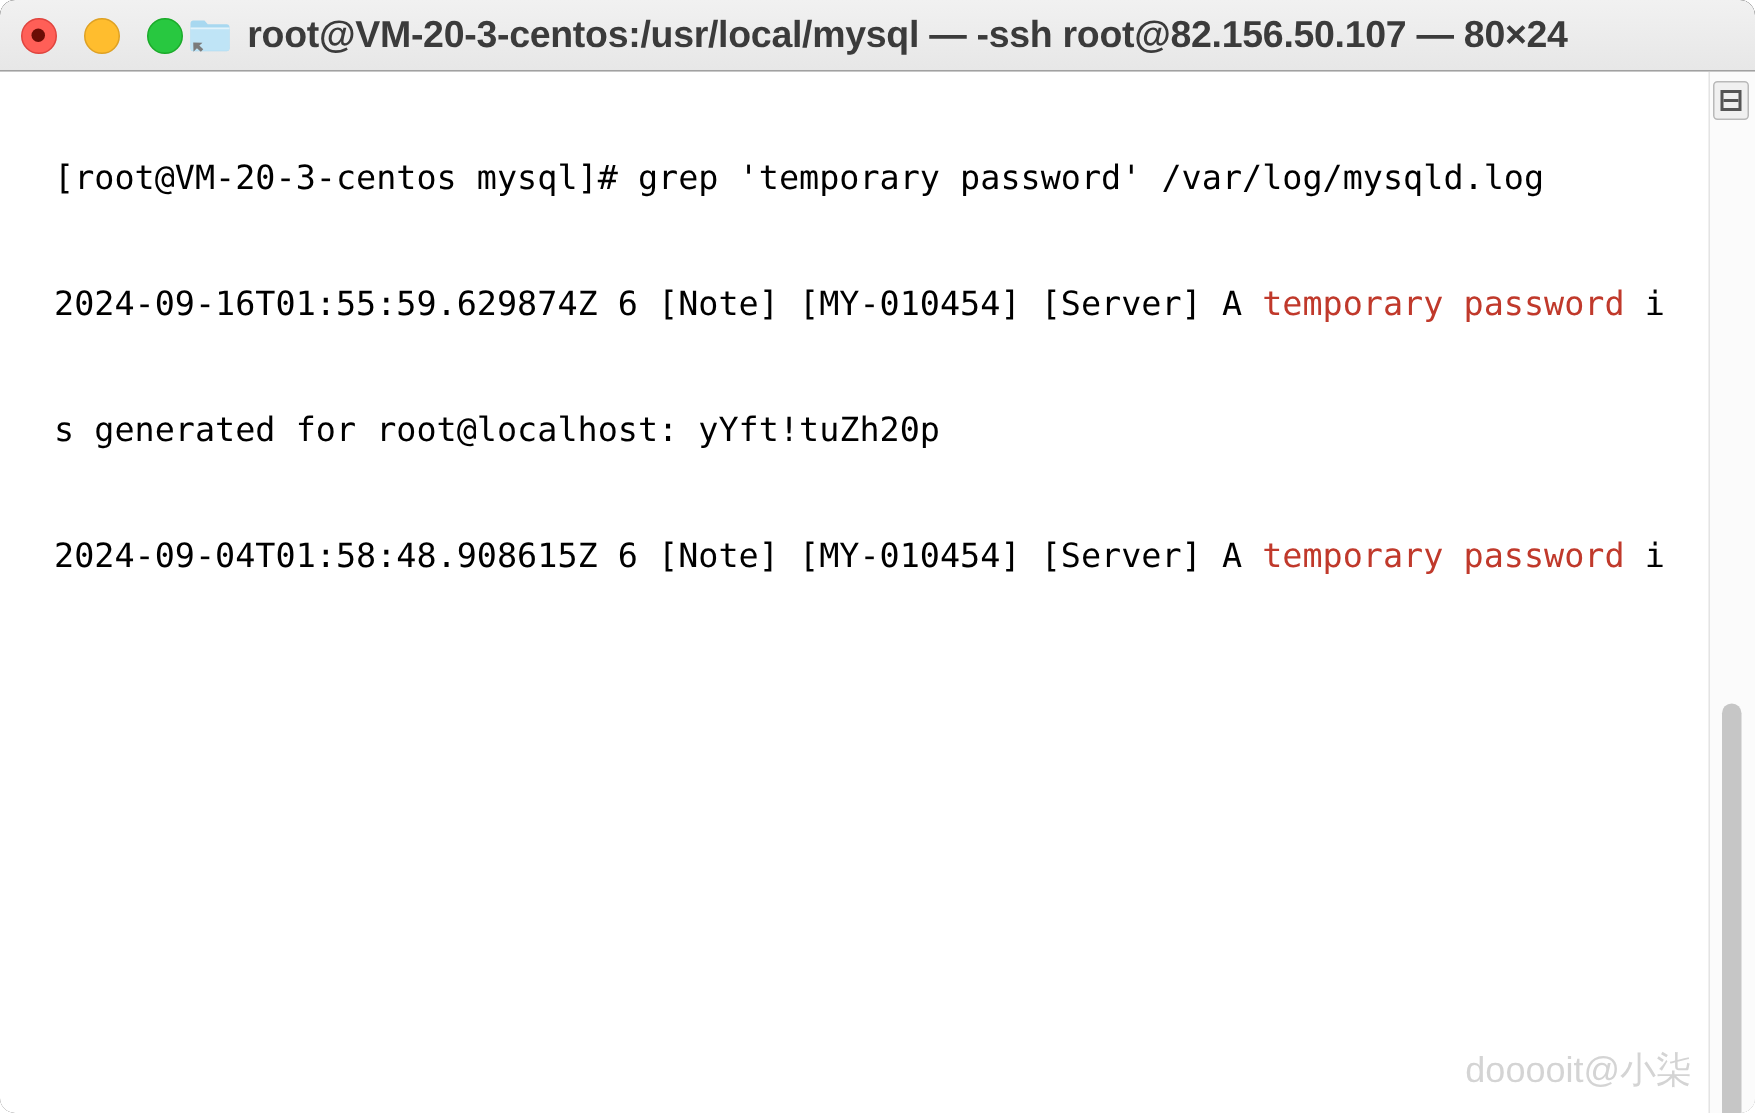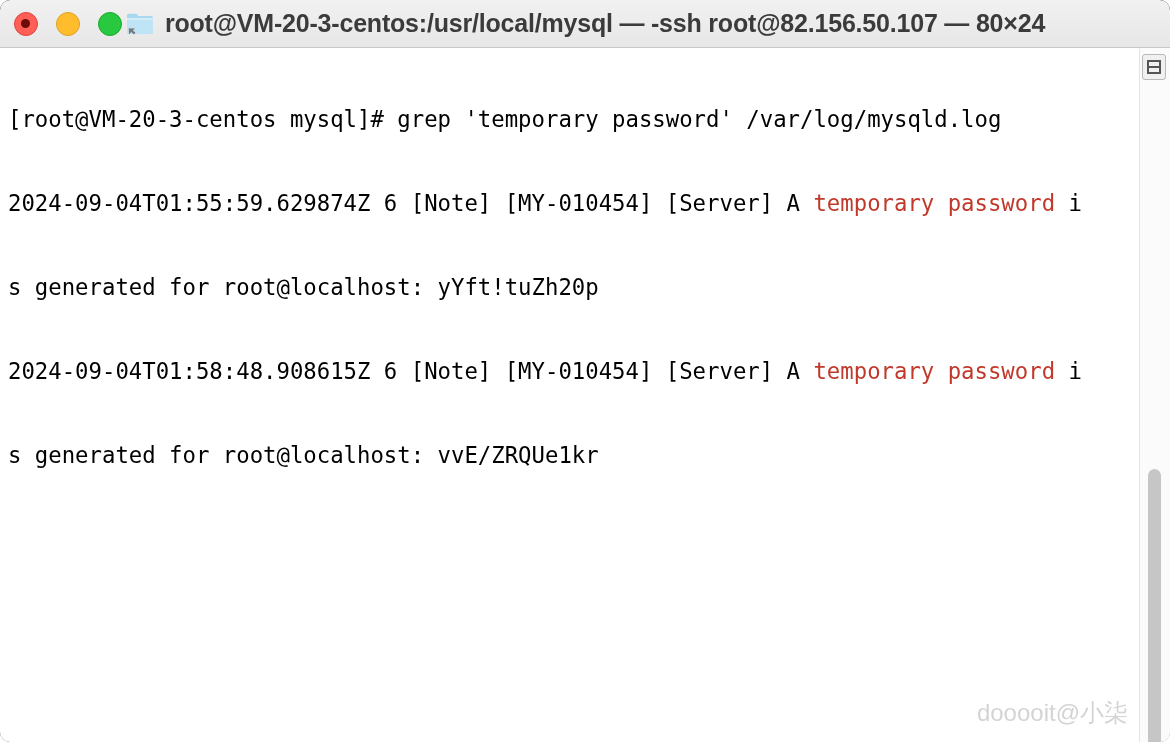--- a/index.html
+++ b/index.html
@@ -118,20 +118,21 @@
     font-family: "DejaVu Sans Mono", "Liberation Mono", monospace;
     font-size: 22.3px;
     line-height: 28px;
     color: #000000;
     white-space: pre;
     letter-spacing: 0px;
   }
   .line {
     height: 28px;
     white-space: pre;
+    margin-left: 28px;
   }
   .match {
     color: #c0392b;
     font-weight: normal;
   }
 
   
   #watermark {
     position: absolute;
     right: 42px;
@@ -219,24 +220,23 @@
         </svg>
       </span>
       <span id="title-text">root@VM-20-3-centos:/usr/local/mysql — -ssh root@82.156.50.107 — 80×24</span>
     </div>
   </div>
 
   <div id="terminal">
 
     <div id="screen">
       <div class="line"><span>[root@VM-20-3-centos mysql]# </span><span>grep 'temporary password' /var/log/mysqld.log</span></div>
-      <div class="line"><span>2024-09-04T01:55:59.629874Z 6 [Note] [MY-010454] [Server] A </span><span class="match">temporary password</span><span> i</span></div>
+      <div class="line"><span>2024-09-16T01:55:59.629874Z 6 [Note] [MY-010454] [Server] A </span><span class="match">temporary password</span><span> i</span></div>
       <div class="line"><span>s generated for root@localhost: yYft!tuZh20p</span></div>
       <div class="line"><span>2024-09-04T01:58:48.908615Z 6 [Note] [MY-010454] [Server] A </span><span class="match">temporary password</span><span> i</span></div>
-      <div class="line"><span>s generated for root@localhost: vvE/ZRQUe1kr</span></div>
       
       
       
     </div>
 
     <div id="watermark">dooooit@小柒</div>
 
     <div id="right-gutter">
       <div id="pane-button">
         <span class="glyph"></span>

